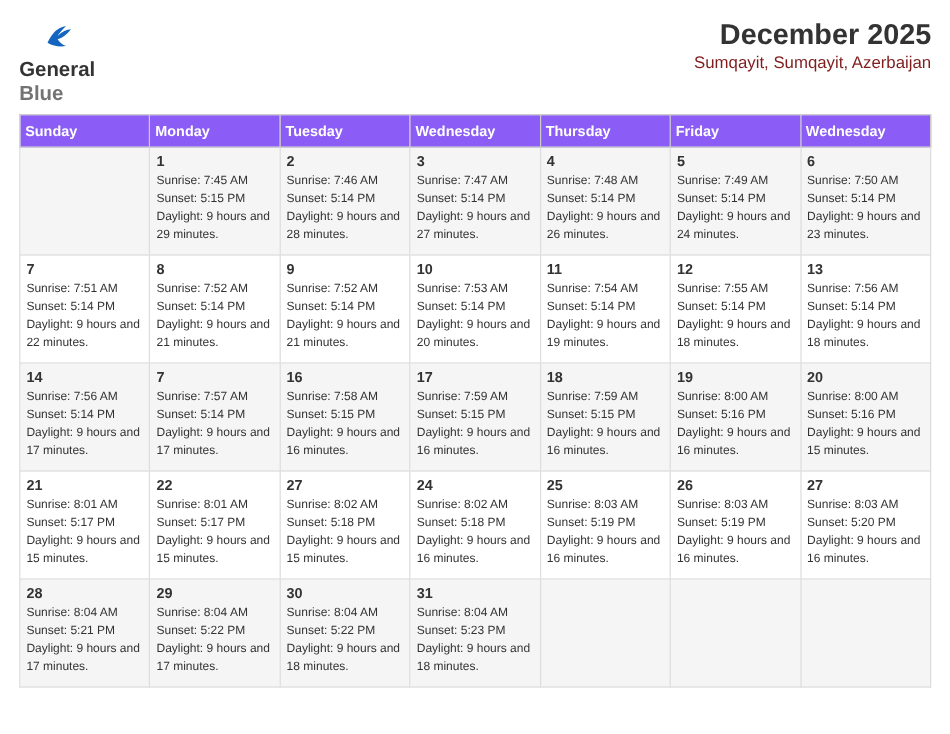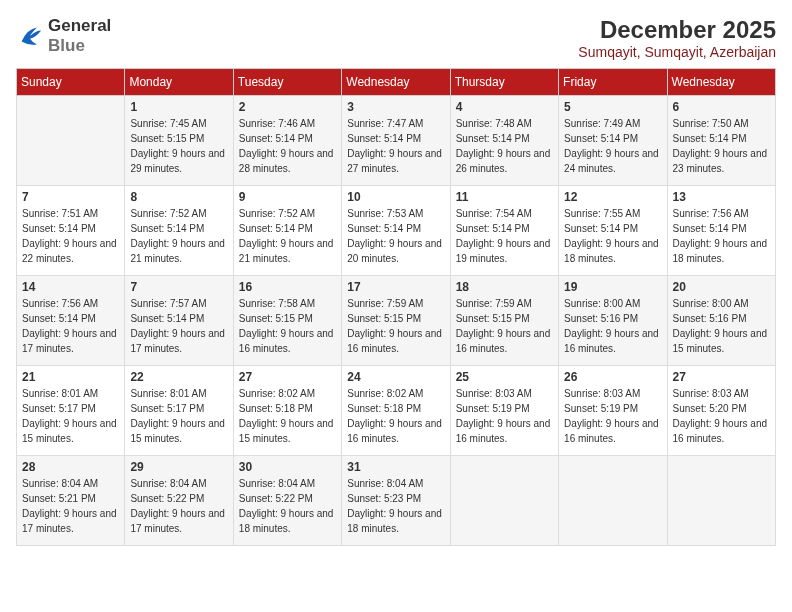--- a/index.html
+++ b/index.html
@@ -13,20 +13,21 @@
     .header {
       display: flex;
       justify-content: space-between;
       align-items: flex-start;
       margin-bottom: 8px;
     }
     .logo {
       display: flex;
       align-items: center;
       gap: 4px;
+      flex-direction: column;
     }
     .logo-bird {
       width: 28px;
       height: 28px;
     }
     .title-block {
       text-align: right;
     }
     .main-title {
       font-size: 24px;
@@ -36,24 +37,24 @@
     .subtitle {
       font-size: 14px;
       color: #7f1d1d;
     }
     table {
       width: 100%;
       border-collapse: collapse;
       table-layout: fixed;
     }
     thead tr th {
-      background-color: #b91c1c;
+      background-color: #8b5cf6;
       color: #fff;
       font-size: 12px;
-      font-weight: normal;
+      font-weight: bold;
       padding: 6px 4px;
       text-align: left;
       border: 1px solid #ccc;
     }
     tbody tr td {
       vertical-align: top;
       border: 1px solid #ddd;
       padding: 4px 5px;
       font-size: 10.5px;
       color: #333;

